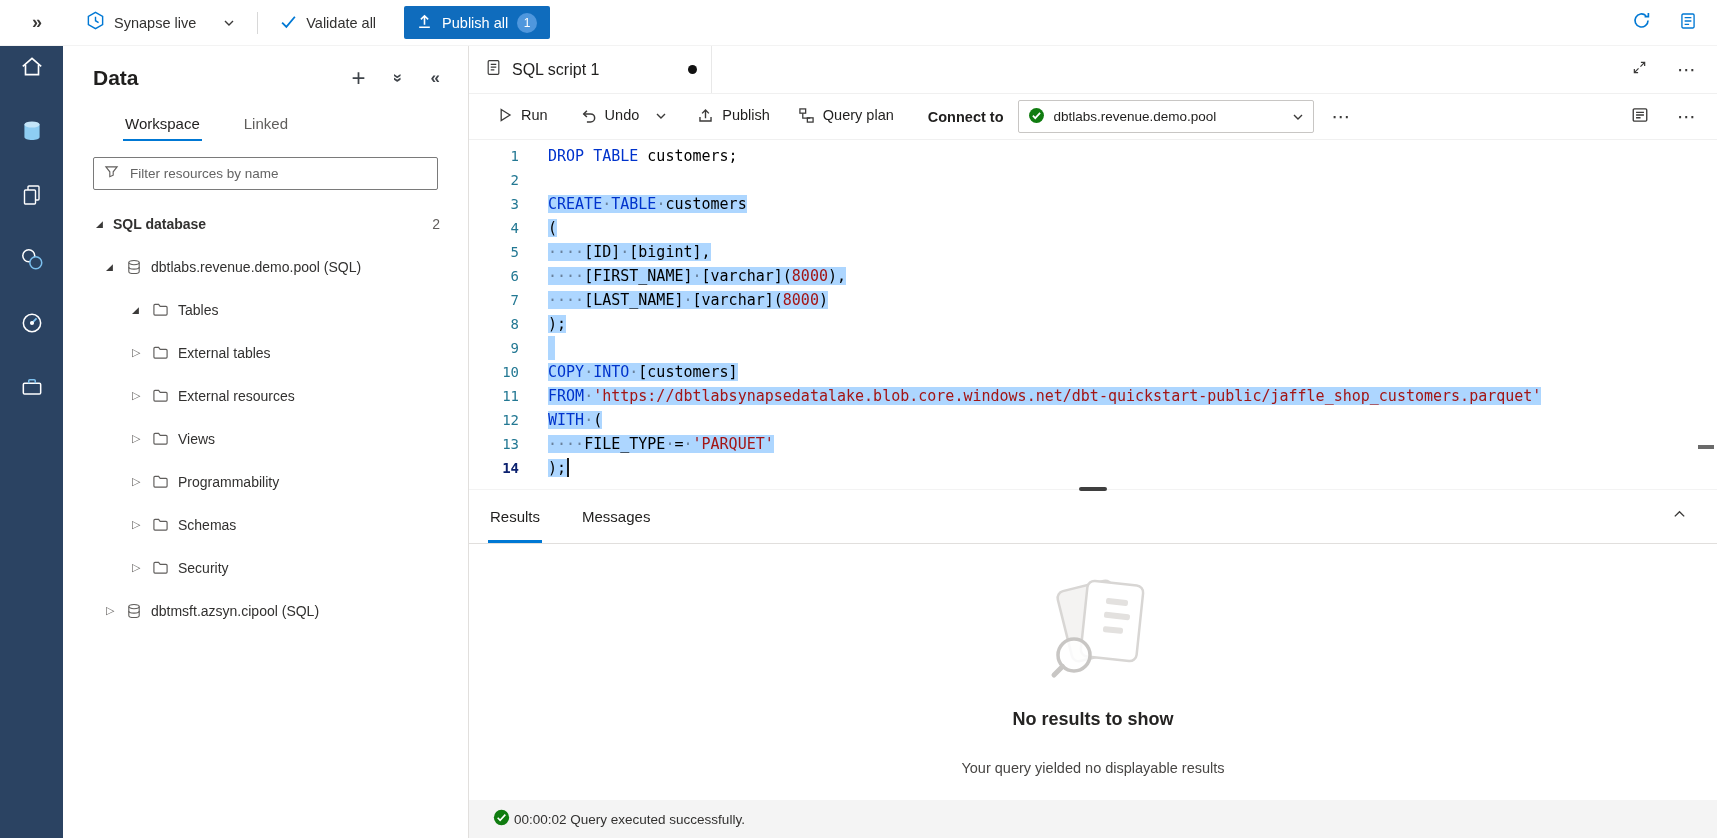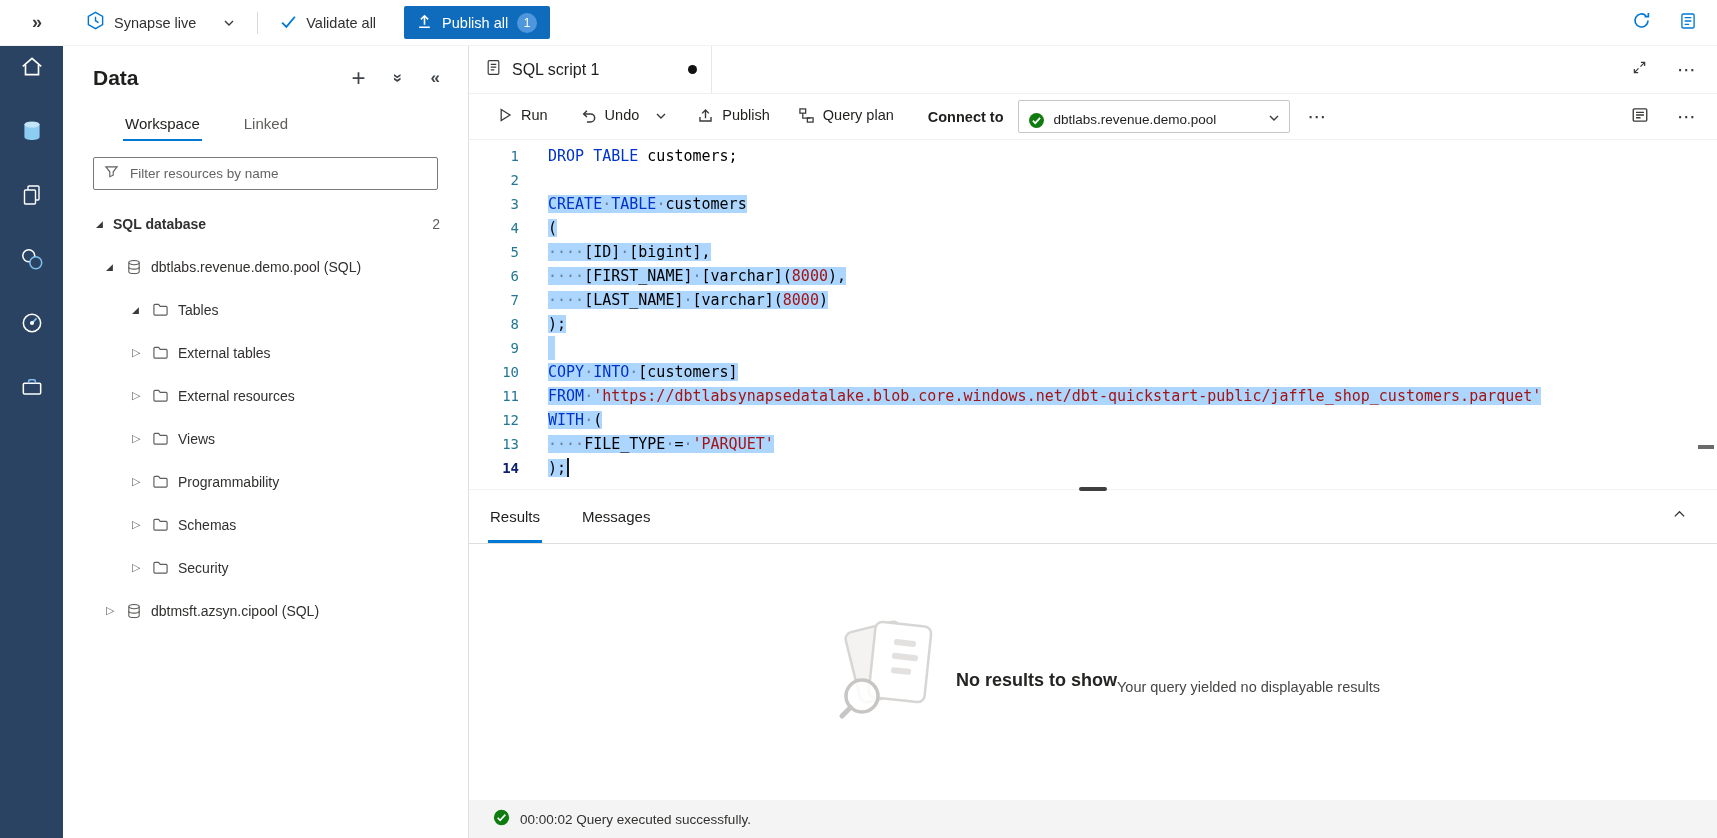--- a/index.html
+++ b/index.html
@@ -59,21 +59,21 @@
   .tabbar{height:48px;flex:0 0 48px;display:flex;align-items:stretch;border-bottom:1px solid #f0f0f0}
   .etab{width:243px;display:flex;align-items:center;gap:10px;padding:0 14px 0 16px;border-right:1px solid #e8e8e8;font-size:16px;color:#201f1e;cursor:pointer}
   .etab .dot{width:9px;height:9px;border-radius:50%;background:#111;margin-left:auto}
   .tabbar-right{margin-left:auto;display:flex;gap:26px;align-items:center;padding-right:18px}
   .more{font-size:19px;color:#3b3a39;letter-spacing:1px}
 
   .toolbar{height:46px;flex:0 0 46px;display:flex;align-items:center;padding-left:20px;border-bottom:1px solid #f0f0f0;font-size:14.5px;color:#201f1e}
   .tbtn{display:flex;align-items:flex-start;gap:8px;padding:6px 8px}
   .mr-run{margin-right:16px}.mr-undo{margin-right:0}.mr-chev{margin-right:14px}.mr-pub{margin-right:12px}.mr-qp{}
   .connect-label{font-weight:700;margin:0 14px 0 26px}
-  .pool-dd{height:33px;width:272px;border:1px solid #c8c6c4;border-radius:2px;display:flex;gap:9px;padding:11px 9px;font-size:13.5px;cursor:pointer}
+  .pool-dd{height:33px;width:296px;border:1px solid #c8c6c4;border-radius:2px;display:flex;align-items:center;gap:9px;padding:0 9px;font-size:13.5px;cursor:pointer}
   .pool-dd .chev{margin-left:auto;display:flex}
   .tb-more{margin-left:18px}
   .toolbar-right{margin-left:auto;display:flex;align-items:center;gap:24px;padding-right:18px}
 
   
   .editor{height:349px;flex:0 0 349px;position:relative;padding-top:4px;font-family:"DejaVu Sans Mono",monospace;font-size:15px;overflow:hidden;cursor:text}
   .ed-line{display:flex;height:24px;line-height:24px;white-space:pre}
   .gutter{flex:0 0 50px;text-align:right;color:var(--c-gutter,#237893);font-size:14px}
   .gutter.current{color:#0b216f;font-weight:700}
   .codewrap{margin-left:29px}
@@ -88,24 +88,24 @@
   .ruler-dash{position:absolute;right:3px;top:305px;width:16px;height:4px;background:#6a6a6a;cursor:pointer}
 
   
   .results{flex:1;display:flex;flex-direction:column;position:relative;min-height:0;border-top:1px solid #f3f3f3}
   .splitter{position:absolute;top:-3px;left:50%;transform:translateX(-50%);width:28px;height:4px;background:#3f3f3f;border-radius:2px;cursor:row-resize;z-index:3}
   .rtabs{height:54px;flex:0 0 54px;display:flex;align-items:stretch;padding-left:11px;border-bottom:1px solid #e1dfdd}
   .rtab-wrap{display:flex;align-items:stretch}
   .rtab{font-size:15px;padding:0 10px;margin-right:22px;position:relative;display:flex;align-items:center;color:#201f1e}
   .rtab.active::after{content:"";position:absolute;left:8px;right:8px;bottom:0;height:3px;background:var(--c-accent,#0078d4)}
   .collapse-up{margin-left:auto;margin-right:28px;display:flex;align-items:center}
-  .rbody{flex:1;display:flex;flex-direction:row;align-items:center;justify-content:center;min-height:0}
+  .rbody{flex:1;display:flex;flex-direction:column;align-items:center;justify-content:center;min-height:0}
   .rtitle{font-size:18px;font-weight:700;color:#252423;margin-top:16px}
   .rsub{font-size:14.5px;color:#484644;margin-top:30px}
-  .statusbar{height:38px;flex:0 0 38px;background:#f4f4f4;display:flex;align-items:center;gap:10px;padding-left:24px;font-size:13.5px;color:#323130}
+  .statusbar{height:38px;flex:0 0 38px;background:#f4f4f4;display:flex;align-items:center;gap:4px;padding-left:24px;font-size:13.5px;color:#323130}
 </style>
 </head>
 <body>
 
 <div class="app">
 
   <header class="topbar">
     <button class="tb-expand icon-btn">
         <span>»</span>
       </button>

